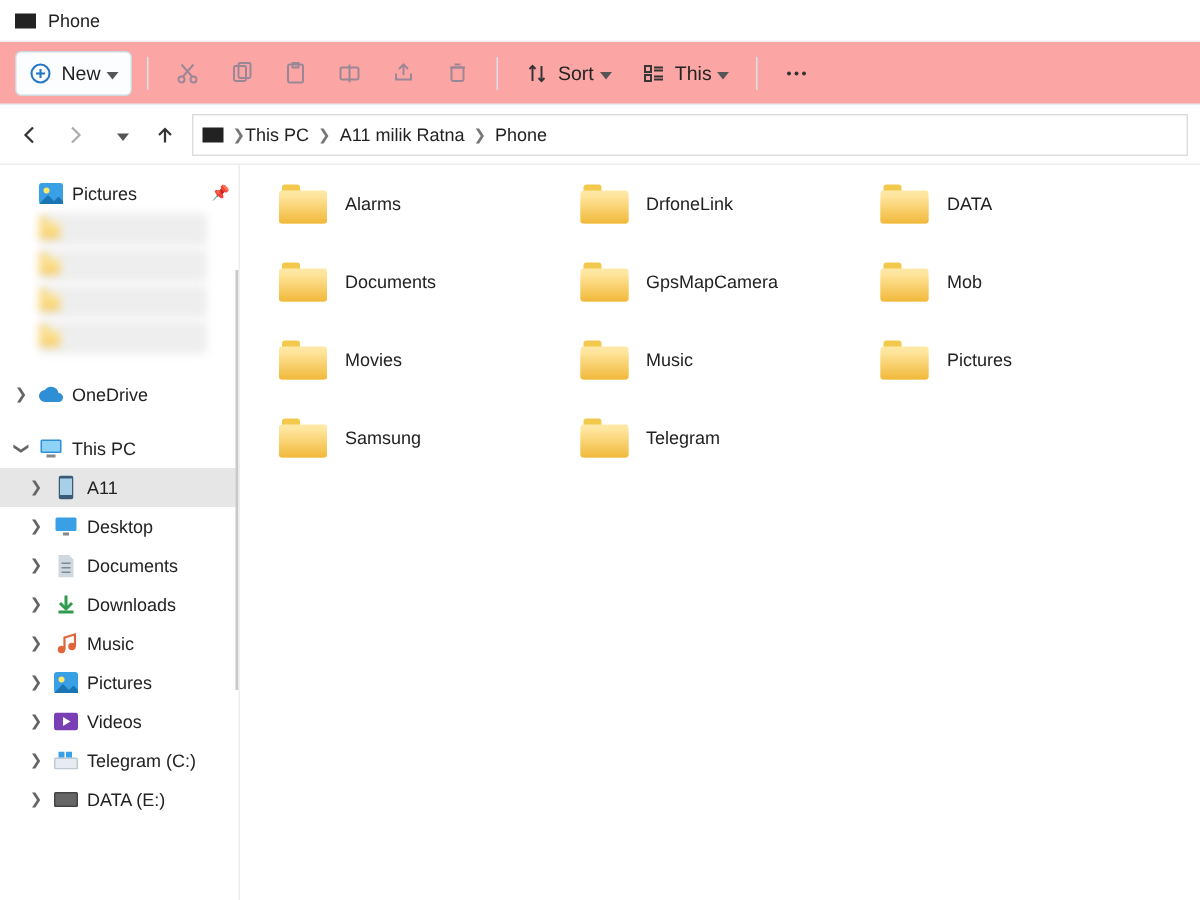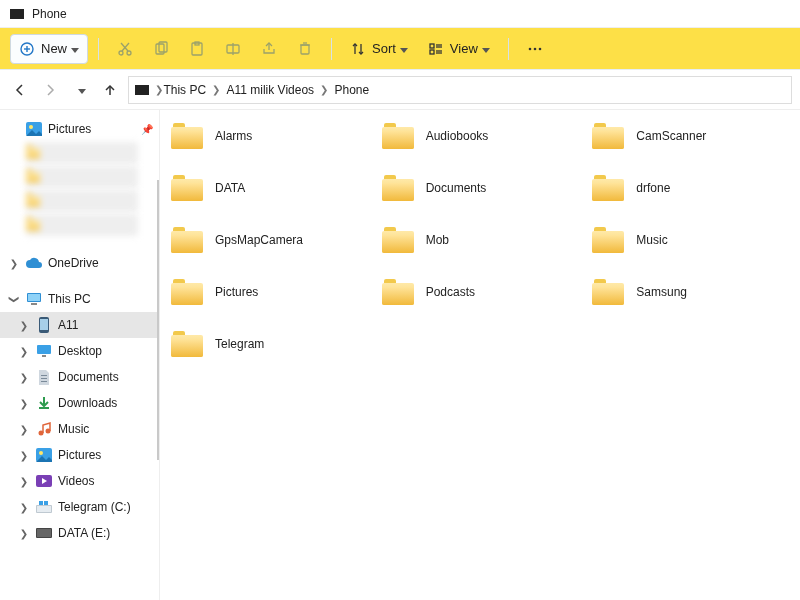--- a/index.html
+++ b/index.html
@@ -4,21 +4,21 @@
 <style>
   * { box-sizing: border-box; margin: 0; padding: 0; font-family: "Segoe UI", Arial, sans-serif; }
   body { width: 800px; height: 600px; background: #fff; overflow: hidden; font-size: 12px; color: #222; }
 
   
   .title-bar { height: 28px; display: flex; align-items: center; padding: 0 10px; background: #fff; border-bottom: 1px solid #eee; }
   .title-bar .phone-icon { width: 14px; height: 10px; background: #222; margin-right: 8px; }
   .title-bar .title { font-size: 12px; }
 
   
-  .toolbar { height: 42px; background: #fde047; display: flex; align-items: center; padding: 0 10px; gap: 4px; border-bottom: 1px solid #e5edf2; }
+  .toolbar { height: 42px; background: #fca5a5; display: flex; align-items: center; padding: 0 10px; gap: 4px; border-bottom: 1px solid #e5edf2; }
   .toolbar .btn { display: flex; align-items: center; height: 30px; padding: 0 8px; border-radius: 4px; cursor: pointer; }
   .toolbar .new-btn { border: 1px solid #cfd9e0; background:#fbfdfe; }
   .toolbar .icon { width: 16px; height: 16px; display:flex; align-items:center; justify-content:center; }
   .toolbar .label { margin-left: 6px; font-size: 13px; }
   .toolbar .divider { width: 1px; height: 22px; background: #d7e1e7; margin: 0 6px; }
   .chevron-down { margin-left:4px; }
   .chevron-down::after { content:""; display:inline-block; border-left:4px solid transparent; border-right:4px solid transparent; border-top:5px solid #555; }
   .toolbar .dim { opacity: 0.55; }
 
   
@@ -26,21 +26,21 @@
   .nav-arrow { width:24px; height:24px; display:flex; align-items:center; justify-content:center; cursor:pointer; color:#555; }
   .breadcrumb { display:flex; align-items:center; height:28px; border:1px solid #ddd; flex:1; padding:0 6px; }
   .breadcrumb .bc-icon { width:14px; height:10px; background:#222; margin-right:6px; }
   .breadcrumb .crumb { display:flex; align-items:center; gap:6px; margin-right:6px; cursor:pointer; font-size:12px; }
   .breadcrumb .sep { color:#777; font-size:10px; }
 
   
   .main { display:flex; height: calc(600px - 28px - 42px - 40px); }
   .sidebar { width: 160px; border-right: 1px solid #eee; padding: 6px 0 6px 0; overflow-y:auto; position:relative; }
   .sidebar .track { position:absolute; right:0; top:70px; width:2px; height:280px; background:#c9c9c9; }
-  .content { flex:1; padding: 10px 9px; overflow:auto; }
+  .content { flex:1; padding: 10px 24px; overflow:auto; }
 
   .tree-item { display:flex; align-items:center; height:26px; padding: 0 6px 0 8px; cursor:pointer; font-size:12px; }
   .tree-item.selected { background:#e6e6e6; }
   .tree-item .exp { width:12px; display:flex; justify-content:center; color:#666; font-size:10px; }
   .tree-item .ticon { width:16px; height:16px; margin:0 6px; display:flex; align-items:center; justify-content:center; }
   .tree-item .tlabel { flex:1; white-space:nowrap; overflow:hidden; text-overflow:ellipsis; }
   .tree-item .pin { width:12px; color:#888; font-size:10px; }
 
   .folder-mini { width:14px; height:11px; background:linear-gradient(#ffe9a8,#f5c956); border-radius:1px; position:relative; }
   .folder-mini::before { content:""; position:absolute; top:-3px; left:0; width:6px; height:3px; background:#f5c956; border-radius:1px 1px 0 0; }
@@ -155,21 +155,21 @@
     <span class="icon">
       <svg width="16" height="16" viewBox="0 0 16 16" stroke="#333" fill="none" stroke-width="1.3">
           <rect x="2" y="3" width="4" height="4"></rect>
           <rect x="2" y="9" width="4" height="4"></rect>
           <line x1="8" y1="4" x2="14" y2="4"></line>
           <line x1="8" y1="6" x2="14" y2="6"></line>
           <line x1="8" y1="10" x2="14" y2="10"></line>
           <line x1="8" y1="12" x2="14" y2="12"></line>
         </svg>
     </span>
-    <span class="label">View</span>
+    <span class="label">This</span>
     <span class="chevron-down"></span>
   </div>
 
   <div class="divider"></div>
 
   <div class="btn">
     <span class="icon">
       <svg width="16" height="16" viewBox="0 0 16 16" fill="#333">
           <circle cx="3" cy="8" r="1.3"></circle>
           <circle cx="8" cy="8" r="1.3"></circle>
@@ -201,21 +201,21 @@
   </div>
 
   <div class="breadcrumb">
     <div class="bc-icon"></div>
     <span class="sep">❯</span>
     <span class="crumb">
         <span>This PC</span>
         <span class="sep">❯</span>
       </span>
     <span class="crumb">
-        <span>A11 milik Videos</span>
+        <span>A11 milik Ratna</span>
         <span class="sep">❯</span>
       </span>
     <span class="crumb">
         <span>Phone</span>
       </span>
   </div>
 </div>
 
 <div class="main">
   <div class="sidebar">
@@ -389,29 +389,21 @@
             <div class="front"></div>
           </div>
           <div class="fname">Alarms</div>
         </div>
         <div class="folder">
           <div class="fico">
             <div class="tab"></div>
             <div class="back"></div>
             <div class="front"></div>
           </div>
-          <div class="fname">Audiobooks</div>
-        </div>
-        <div class="folder">
-          <div class="fico">
-            <div class="tab"></div>
-            <div class="back"></div>
-            <div class="front"></div>
-          </div>
-          <div class="fname">CamScanner</div>
+          <div class="fname">DrfoneLink</div>
         </div>
         <div class="folder">
           <div class="fico">
             <div class="tab"></div>
             <div class="back"></div>
             <div class="front"></div>
           </div>
           <div class="fname">DATA</div>
         </div>
         <div class="folder">
@@ -421,68 +413,60 @@
             <div class="front"></div>
           </div>
           <div class="fname">Documents</div>
         </div>
         <div class="folder">
           <div class="fico">
             <div class="tab"></div>
             <div class="back"></div>
             <div class="front"></div>
           </div>
-          <div class="fname">drfone</div>
-        </div>
-        <div class="folder">
-          <div class="fico">
-            <div class="tab"></div>
-            <div class="back"></div>
-            <div class="front"></div>
-          </div>
           <div class="fname">GpsMapCamera</div>
         </div>
         <div class="folder">
           <div class="fico">
             <div class="tab"></div>
             <div class="back"></div>
             <div class="front"></div>
           </div>
           <div class="fname">Mob</div>
         </div>
         <div class="folder">
           <div class="fico">
             <div class="tab"></div>
             <div class="back"></div>
             <div class="front"></div>
           </div>
+          <div class="fname">Movies</div>
+        </div>
+        <div class="folder">
+          <div class="fico">
+            <div class="tab"></div>
+            <div class="back"></div>
+            <div class="front"></div>
+          </div>
           <div class="fname">Music</div>
         </div>
         <div class="folder">
           <div class="fico">
             <div class="tab"></div>
             <div class="back"></div>
             <div class="front"></div>
           </div>
           <div class="fname">Pictures</div>
         </div>
         <div class="folder">
           <div class="fico">
             <div class="tab"></div>
             <div class="back"></div>
             <div class="front"></div>
           </div>
-          <div class="fname">Podcasts</div>
-        </div>
-        <div class="folder">
-          <div class="fico">
-            <div class="tab"></div>
-            <div class="back"></div>
-            <div class="front"></div>
-          </div>
           <div class="fname">Samsung</div>
         </div>
         <div class="folder">
           <div class="fico">
             <div class="tab"></div>
             <div class="back"></div>
             <div class="front"></div>
           </div>
           <div class="fname">Telegram</div>
         </div>

